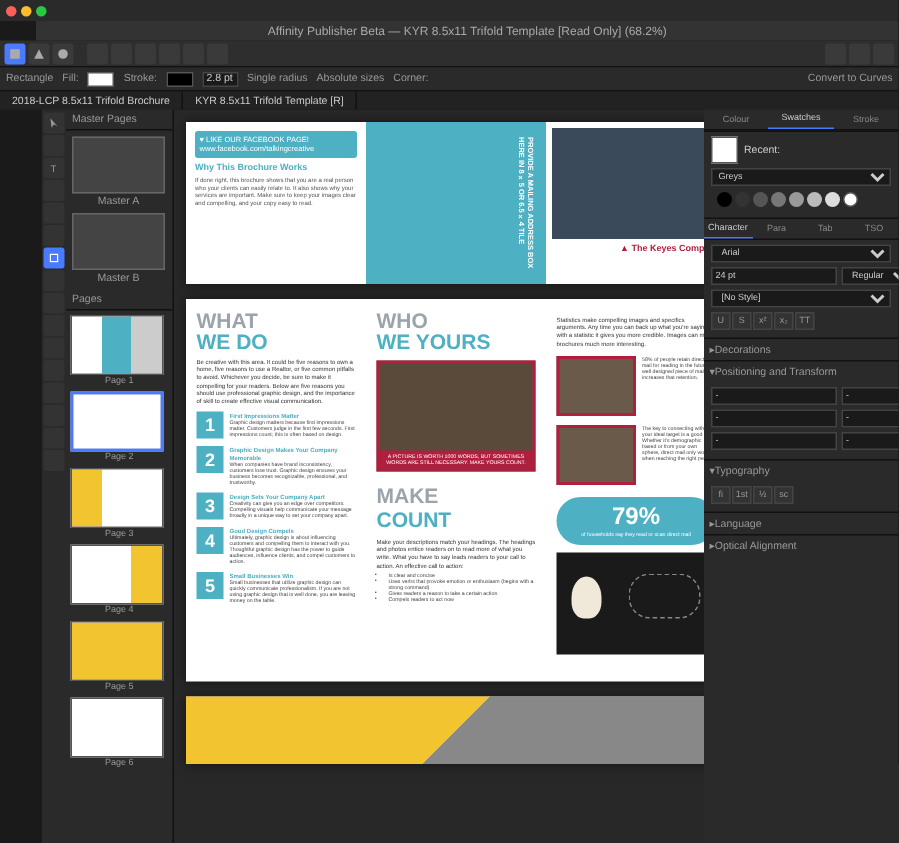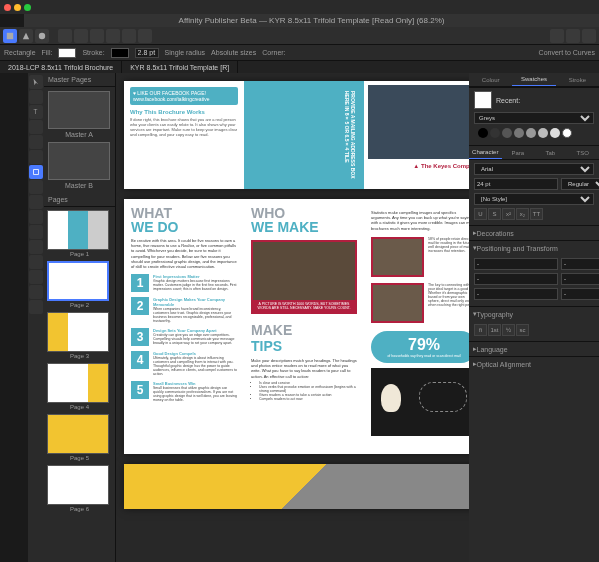--- a/index.html
+++ b/index.html
@@ -287,25 +287,25 @@
           </div>
         <div class="num-row">
             <div class="num-box">5</div>
             <div class="num-txt">
               <div class="t">Small Businesses Win</div>
               <div>Small businesses that utilize graphic design can quickly communicate professionalism. If you are not using graphic design that is well done, you are leaving money on the table.</div>
             </div>
           </div>
       </div>
       <div class="sp2-col">
-        <div class="sp2-h1"><span>WHO</span><br><span class="teal">WE MAKE</span></div>
+        <div class="sp2-h1"><span>WHO</span><br><span class="teal">WE YOURS</span></div>
         <div class="photo-box">
             <div class="photo-cap">A PICTURE IS WORTH 1000 WORDS, BUT SOMETIMES WORDS ARE STILL NECESSARY. MAKE YOURS COUNT.</div>
           </div>
-        <div class="quick-hd"><span>MAKE</span><br><span class="teal">TIPS</span></div>
+        <div class="quick-hd"><span>MAKE</span><br><span class="teal">COUNT</span></div>
         <div class="sp2-body">Make your descriptions match your headings. The headings and photos entice readers on to read more of what you write. What you have to say leads readers to your call to action. An effective call to action:</div>
         <ul style="font-size:3.5px;color:#444;padding-left:8px;margin-top:2px;">
           <li>Is clear and concise</li>
             <li>Uses verbs that provoke emotion or enthusiasm (begins with a strong command)</li>
             <li>Gives readers a reason to take a certain action</li>
             <li>Compels readers to act now</li>
         </ul>
       </div>
       <div class="sp2-col">
         <div class="sp2-body">Statistics make compelling images and specifics arguments. Any time you can back up what you're saying with a statistic it gives you more credible. Images can make brochures much more interesting.</div>

